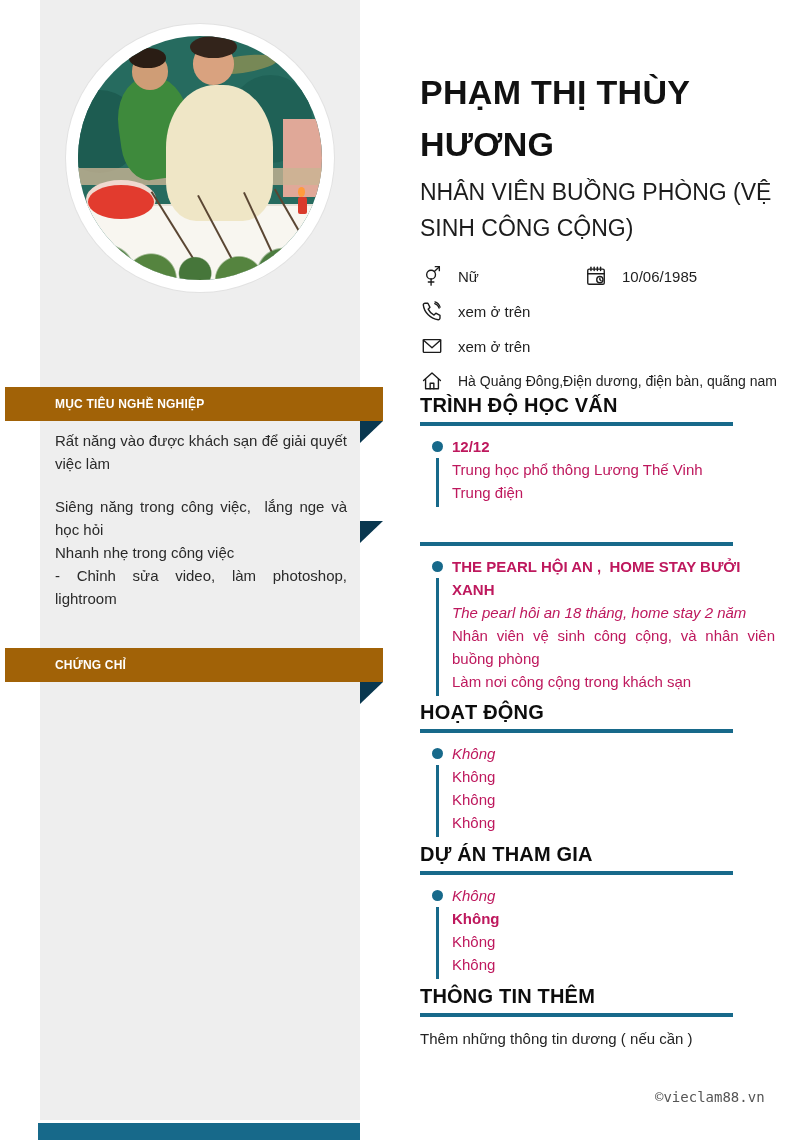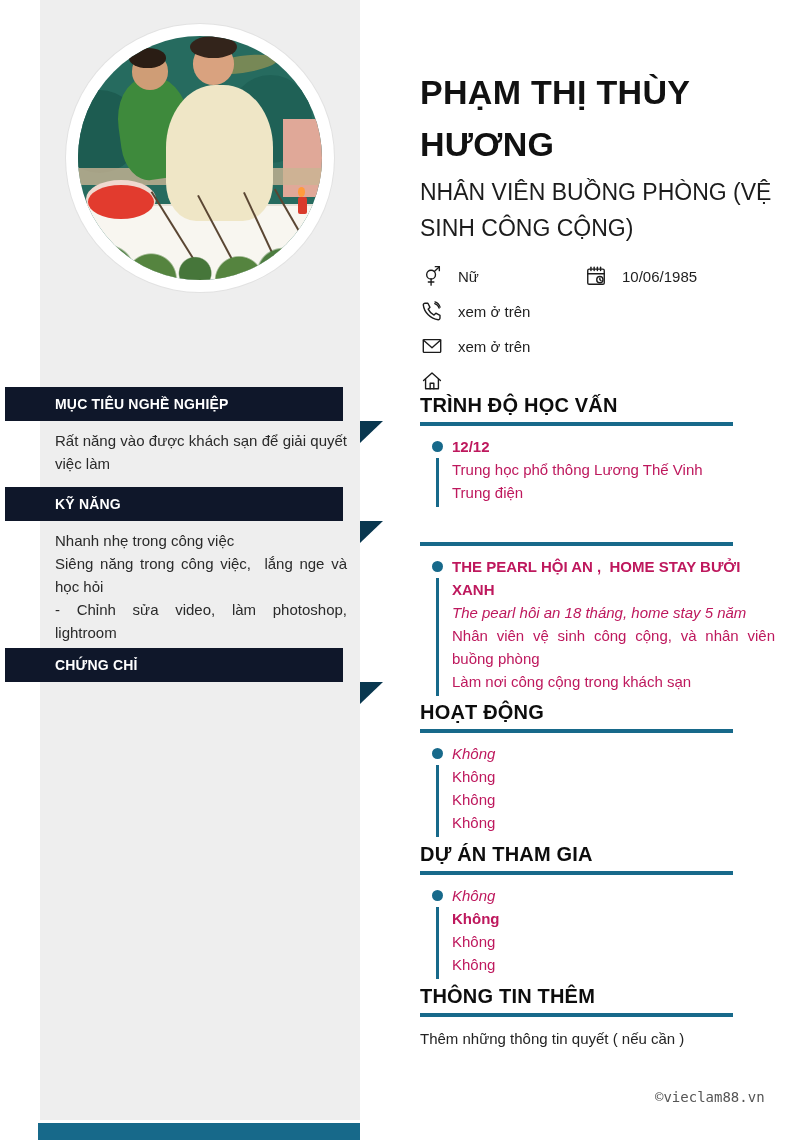--- a/index.html
+++ b/index.html
@@ -50,23 +50,23 @@
       radial-gradient(circle at 48% 62%, #46763a 0 12%, transparent 13%),
       radial-gradient(circle at 66% 78%, #55843f 0 14%, transparent 15%),
       radial-gradient(circle at 84% 64%, #4c7c3f 0 12%, transparent 13%);
   }
   .ph-candle { right:6%; top:66%; width:4%; height:7%; background:#d93a2b; border-radius:2px; }
   .ph-flame { right:7%; top:62%; width:3%; height:4%; background:#ff9b3d; border-radius:50%; }
 
   .sidebar { position:absolute; left:0; top:0; width:383px; height:1140px; }
   .side-section { position:absolute; left:0; width:383px; }
   .side-banner {
-    position:relative; margin-left:5px; width:338px; height:34px;
-    background:#0f172a; color:#ffffff;
-    font-size:14px; font-weight:bold; line-height:34px;
+    position:relative; margin-left:5px; width:378px; height:34px;
+    background:#a16207; color:#ffffff;
+    font-size:12px; font-weight:bold; line-height:34px;
     padding-left:50px; letter-spacing:.2px;
   }
   .side-fold {
     position:absolute; right:0; top:34px; width:23px; height:22px;
     background:#09374f;
     clip-path:polygon(0 0, 100% 0, 0 100%);
   }
   .side-body {
     margin-left:55px; width:292px; margin-top:8px;
     font-size:15px; line-height:23px; color:#2a2a2a;
@@ -148,25 +148,24 @@
 
   <div class="side-section" style="top:387px">
     <div class="side-banner">MỤC TIÊU NGHỀ NGHIỆP</div>
     <div class="side-fold"></div>
     <div class="side-body">
       <div class="line">Rất năng vào được khách sạn để giải quyết việc làm</div>
     </div>
   </div>
 
   <div class="side-section" style="top:487px">
-    <div class="side-banner">KỸ NĂNG</div>
     <div class="side-fold"></div>
     <div class="side-body">
+      <div class="line">Siêng năng trong công việc,  lắng nge và học hỏi</div>
       <div class="line">Nhanh nhẹ trong công việc</div>
-      <div class="line">Siêng năng trong công việc,  lắng nge và học hỏi</div>
       <div class="line">- Chỉnh sửa video, làm photoshop, lightroom</div>
     </div>
   </div>
 
   <div class="side-section" style="top:648px">
     <div class="side-banner">CHỨNG CHỈ</div>
     <div class="side-fold"></div>
   </div>
 
 </div>
@@ -231,39 +230,40 @@
     </div>
     <div class="c-row">
       <div class="c-cell">
         <span class="c-icon">
           <svg viewBox="0 0 24 24">
               <path d="M2.8 11.5 L12 3.2 L21.2 11.5"></path>
               <path d="M5 10 V20.5 H19 V10"></path>
               <path d="M10 20.5 V14.5 H14 V20.5"></path>
             </svg>
         </span>
+        <span class="c-text" style="font-size:14px">Hà Quảng Đông,Điện dương, điện bàn, quãng nam</span>
       </div>
     </div>
   </div>
 
   <div class="msec" style="top:350px">
     <h2>TRÌNH ĐỘ HỌC VẤN</h2>
     <div class="rule"></div>
     <div class="timeline">
       <div class="entry bold">12/12</div>
       <div class="entry">Trung học phổ thông Lương Thế Vinh</div>
       <div class="entry">Trung điện</div>
     </div>
   </div>
 
   <div class="msec" style="top:492px">
     <div class="rule"></div>
     <div class="timeline">
       <div class="entry bold">THE PEARL HỘI AN ,  HOME STAY BƯỞI XANH</div>
-      <div class="entry italic">The pearl hôi an 18 tháng, home stay 5 năm</div>
+      <div class="entry italic">The pearl hôi an 18 tháng, home stay 2 năm</div>
       <div class="entry justify">Nhân viên vệ sinh công cộng, và nhân viên buồng phòng</div>
       <div class="entry">Làm nơi công cộng trong khách sạn</div>
     </div>
   </div>
 
   <div class="msec" style="top:657px">
     <h2>HOẠT ĐỘNG</h2>
     <div class="rule"></div>
     <div class="timeline">
       <div class="entry italic">Không</div>
@@ -280,18 +280,18 @@
       <div class="entry italic">Không</div>
       <div class="entry bold">Không</div>
       <div class="entry">Không</div>
       <div class="entry">Không</div>
     </div>
   </div>
 
   <div class="msec" style="top:941px">
     <h2>THÔNG TIN THÊM</h2>
     <div class="rule"></div>
-    <div class="note">Thêm những thông tin quyết ( nếu cần )</div>
+    <div class="note">Thêm những thông tin dương ( nếu cần )</div>
   </div>
 
 </div>
 
 <div class="footer">©vieclam88.vn</div>
 
 </body></html>

